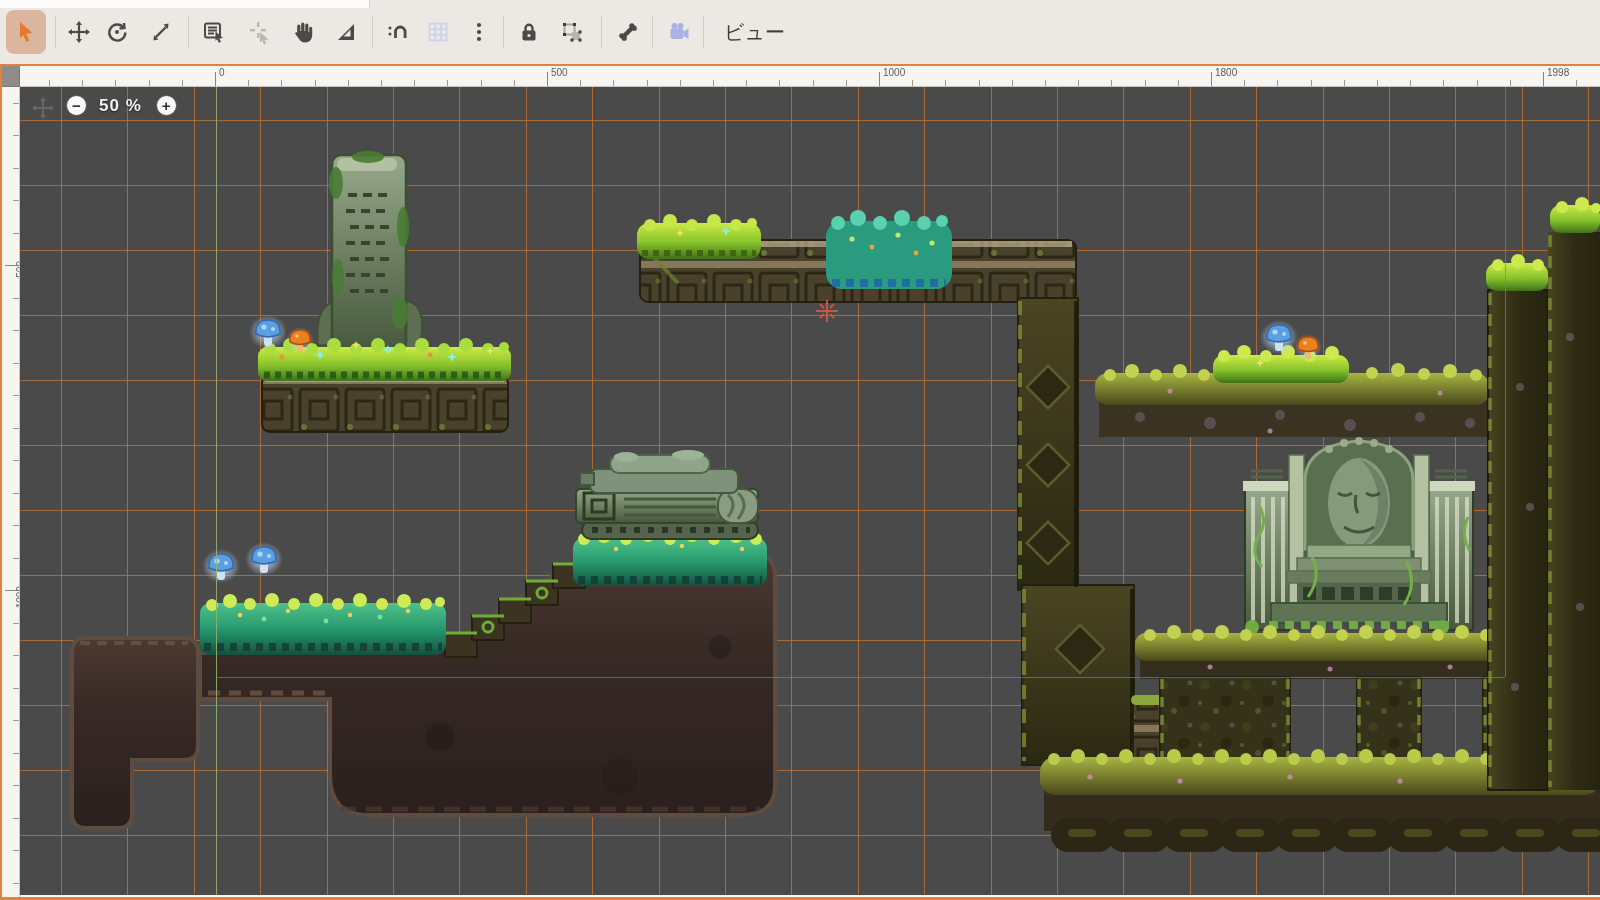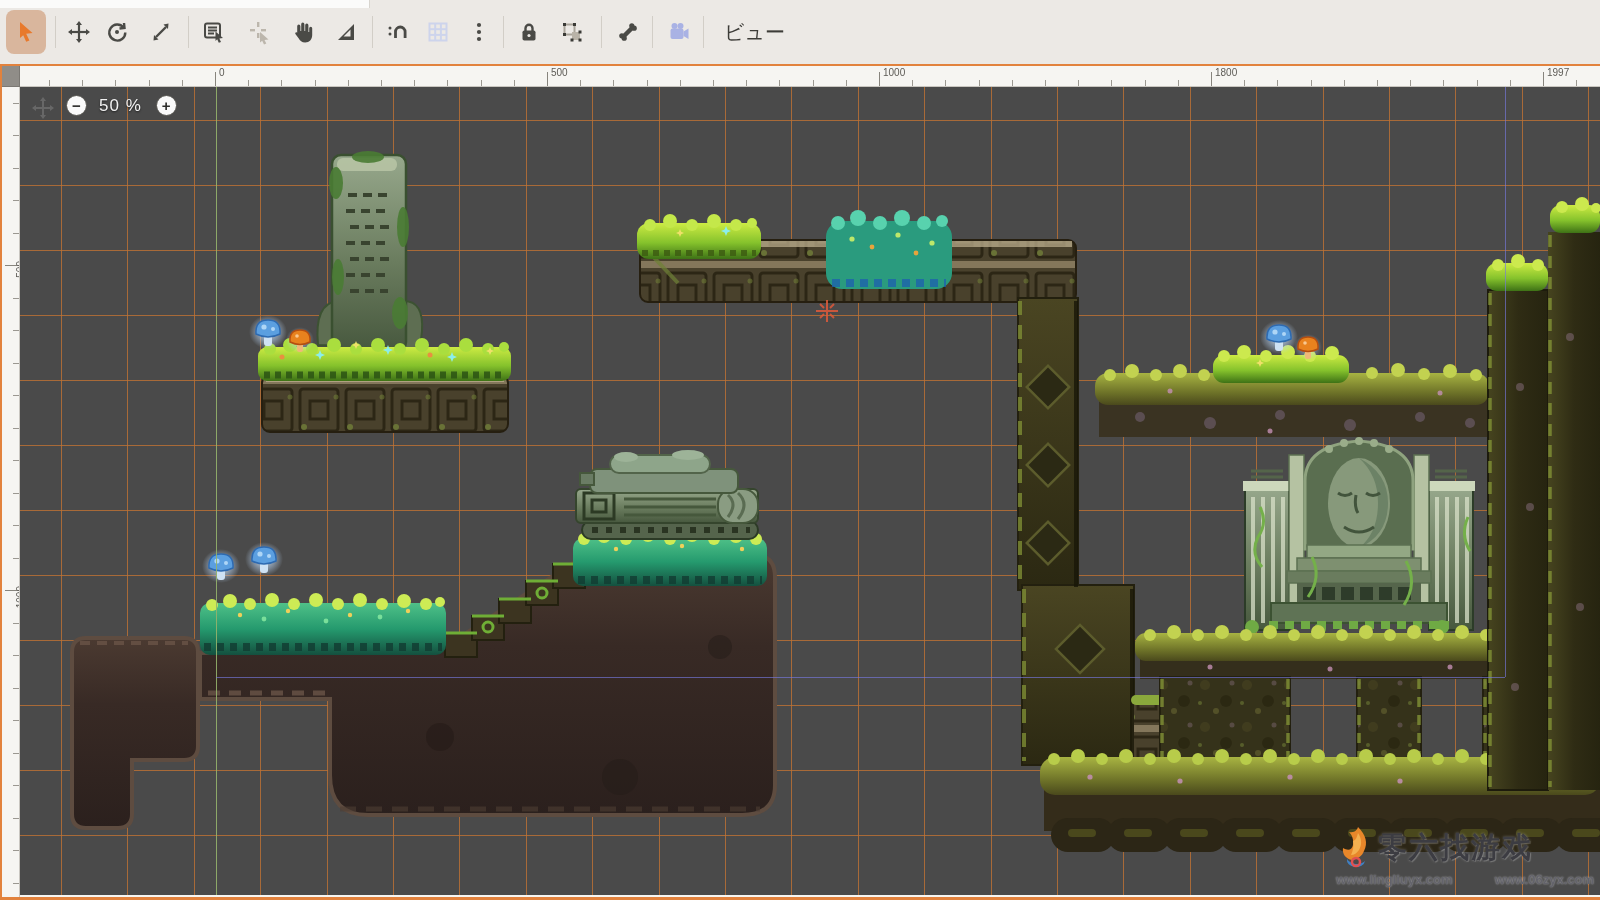--- a/index.html
+++ b/index.html
@@ -44,21 +44,21 @@
   .guide { position:absolute; background:#7678dd; opacity:.65; }
 
   #level-art { position:absolute; left:0; top:0; }
 
   
   #zoom-ctrl { position:absolute; left:46px; top:8px; display:flex; align-items:center; }
   .zoom-btn { width:21px; height:21px; border-radius:50%; background:#fafafa;
     border:1px solid #55544f; color:#2c2c2a; font-size:15px; font-weight:bold;
     display:flex; align-items:center; justify-content:center; line-height:1; }
   #zoom-label { color:#f2f2f2; font-size:17px; margin:0 14px 0 12px; letter-spacing:1px;
-    text-shadow:0 1px 2px rgba(0,0,0,.6); }
+    text-shadow:0 1px 2px rgba(0,0,0,.6);font-weight:bold; }
   #ghost-cross { position:absolute; left:10px; top:8px; opacity:.22; }
 
   
   #origin-marker { position:absolute; }
 
   
   #watermark { position:absolute; right:4px; bottom:8px; width:262px; }
   #wm-title-row { display:flex; align-items:center; }
   #wm-title { font-size:29px; font-weight:bold; color:#3c3c42; letter-spacing:2px;
     text-shadow:0 0 3px rgba(255,255,255,.30), 1px 1px 0 rgba(255,255,255,.15); }
@@ -281,21 +281,21 @@
       <div class="htick" style="left: 1390.2px;"></div>
       <div class="htick" style="left: 1423.4px;"></div>
       <div class="htick" style="left: 1456.6px;"></div>
       <div class="htick" style="left: 1489.8px;"></div>
       <div class="htick major" style="left: 1523px;"></div>
       <div class="htick" style="left: 1556.2px;"></div>
       <span class="hlabel" style="left: 199px;">0</span>
       <span class="hlabel" style="left: 531px;">500</span>
       <span class="hlabel" style="left: 863px;">1000</span>
       <span class="hlabel" style="left: 1195px;">1800</span>
-      <span class="hlabel" style="left: 1527px;">1997</span>
+      <span class="hlabel" style="left: 1527px;">1998</span>
     </div>
   <div id="vruler">
       <div class="vtick" style="top: 15.5px;"></div>
       <div class="vtick" style="top: 48px;"></div>
       <div class="vtick" style="top: 80.5px;"></div>
       <div class="vtick" style="top: 113px;"></div>
       <div class="vtick" style="top: 145.5px;"></div>
       <div class="vtick major" style="top: 178px;"></div>
       <div class="vtick" style="top: 210.5px;"></div>
       <div class="vtick" style="top: 243px;"></div>
@@ -879,31 +879,14 @@
     <div id="zoom-ctrl">
       <div class="zoom-btn">
         <span>−</span>
       </div>
       <div id="zoom-label">50 %</div>
       <div class="zoom-btn">
         <span>+</span>
       </div>
     </div>
 
-    <div id="watermark">
-      <div id="wm-title-row">
-        <span>
-          <svg width="44" height="46" viewBox="0 0 44 46">
-            <path d="M24 2 C32 10 34 18 30 26 C28 31 24 34 18 35 C12 34 8 29 9 23 C14 26 18 25 19 20 C20 15 18 10 15 7 C21 8 23 5 24 2 Z" fill="#e8872a"></path>
-            <path d="M24 8 C28 14 28 20 25 25 C23 28 20 30 17 30 C19 26 20 21 19 16 C22 15 23 12 24 8 Z" fill="#f4b050"></path>
-            <path d="M13 34 a9 7 0 1 0 18 2 a11 9 0 0 1 -18 -2 Z" fill="#3f80c4"></path>
-            <circle cx="22" cy="37" r="4" fill="none" stroke="#e05050" stroke-width="2.5"></circle>
-          </svg>
-        </span>
-        <span id="wm-title">零六找游戏</span>
-      </div>
-      <div id="wm-urls">
-        <span>www.lingliuyx.com</span>
-        <span>www.06zyx.com</span>
-      </div>
-    </div>
   </div>
 </div>
 
 </body></html>

